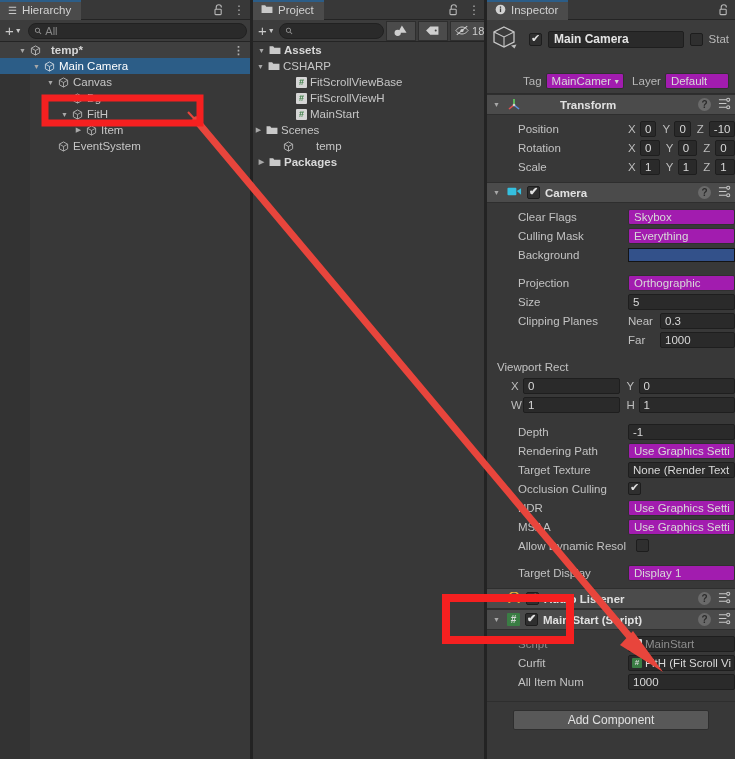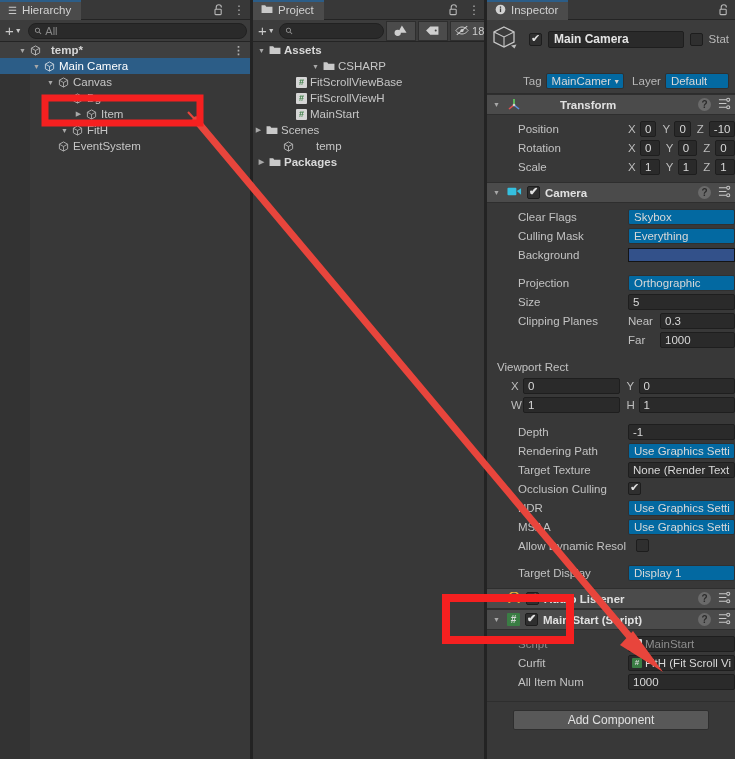--- a/index.html
+++ b/index.html
@@ -82,21 +82,21 @@
   .i-body { position:absolute; top:20px; left:0; right:0; bottom:0; overflow:hidden; }
   .go-header { padding: 5px 6px 4px 6px; background:#3c3c3c; border-bottom:1px solid #2c2c2c; }
   .go-line1 { display:flex; align-items:center; gap:6px; }
   .cube-big { width: 30px; height: 28px; flex:none; position: relative; }
   .cbx { display:inline-block; width:13px; height:13px; background:#2f2f2f; border:1px solid #1d1d1d; border-radius:2px; flex:none;
          position: relative; }
   .cbx.on::after { content:"\2714"; position:absolute; left:1px; top:-2px; font-size:11px; color:#e2e2e2; }
   .namefield { flex:1; height:17px; background:#2a2a2a; border:1px solid #1e1e1e; border-radius:2px;
                color:#e4e4e4; font-size:12px; font-weight:bold; padding:1px 5px; display:flex; align-items:center; }
   .go-line2 { display:flex; align-items:center; gap:4px; margin-top:20px; padding-left:30px; font-size:11.5px; color:#b9b9b9; }
-  .popup { height:16px; background:#0369a1; border:1px solid #303030; border-radius:2px;
+  .popup { height:16px; background:#a21caf; border:1px solid #303030; border-radius:2px;
            display:flex; align-items:center; padding:0 3px 0 5px; color:#d8d8d8; font-size:11.5px;
            justify-content:space-between; gap:2px; }
   .popup .arw { font-size:7px; color:#d0d0d0; }
 
   .comp-header {
     height: 21px; background: #4b4b4b; border-top:1px solid #2e2e2e; border-bottom:1px solid #2e2e2e;
     display:flex; align-items:center; gap:5px; padding-left:4px; font-size:11.5px; font-weight:bold; color:#e0e0e0;
     position: relative;
   }
   .comp-body { padding: 4px 0 6px 0; background:#383838; }
@@ -199,40 +199,40 @@
         <span class="twisty"></span>
         <span class="go-icon">
           <svg width="11" height="11" viewBox="0 0 12 12">
               <path d="M6 1 10.5 3.5v5L6 11 1.5 8.5v-5Z" fill="none" stroke="#b5b5b5" stroke-width="1"></path>
               <path d="M1.5 3.5 6 6l4.5-2.5M6 6v5" fill="none" stroke="#b5b5b5" stroke-width="0.9"></path>
             </svg>
         </span>
         <span style="margin-left:3px;">Bg</span>
       </div>
 
+      <div class="hrow" style="padding-left:59px;">
+        <span class="twisty open"></span>
+        <span class="go-icon">
+          <svg width="11" height="11" viewBox="0 0 12 12">
+              <path d="M6 1 10.5 3.5v5L6 11 1.5 8.5v-5Z" fill="none" stroke="#b5b5b5" stroke-width="1"></path>
+              <path d="M1.5 3.5 6 6l4.5-2.5M6 6v5" fill="none" stroke="#b5b5b5" stroke-width="0.9"></path>
+            </svg>
+        </span>
+        <span style="margin-left:3px;">FitH</span>
+      </div>
+
       <div class="hrow" style="padding-left:73px;">
         <span class="twisty closed"></span>
         <span class="go-icon">
           <svg width="11" height="11" viewBox="0 0 12 12">
               <path d="M6 1 10.5 3.5v5L6 11 1.5 8.5v-5Z" fill="none" stroke="#b5b5b5" stroke-width="1"></path>
               <path d="M1.5 3.5 6 6l4.5-2.5M6 6v5" fill="none" stroke="#b5b5b5" stroke-width="0.9"></path>
             </svg>
         </span>
         <span style="margin-left:3px;">Item</span>
-      </div>
-
-      <div class="hrow" style="padding-left:59px;">
-        <span class="twisty open"></span>
-        <span class="go-icon">
-          <svg width="11" height="11" viewBox="0 0 12 12">
-              <path d="M6 1 10.5 3.5v5L6 11 1.5 8.5v-5Z" fill="none" stroke="#b5b5b5" stroke-width="1"></path>
-              <path d="M1.5 3.5 6 6l4.5-2.5M6 6v5" fill="none" stroke="#b5b5b5" stroke-width="0.9"></path>
-            </svg>
-        </span>
-        <span style="margin-left:3px;">FitH</span>
       </div>
 
       <div class="hrow" style="padding-left:45px;">
         <span class="twisty"></span>
         <span class="go-icon">
           <svg width="11" height="11" viewBox="0 0 12 12">
               <path d="M6 1 10.5 3.5v5L6 11 1.5 8.5v-5Z" fill="none" stroke="#b5b5b5" stroke-width="1"></path>
               <path d="M1.5 3.5 6 6l4.5-2.5M6 6v5" fill="none" stroke="#b5b5b5" stroke-width="0.9"></path>
             </svg>
         </span>
@@ -298,21 +298,21 @@
       <div class="prow bold" style="padding-left:3px;">
         <span class="twisty open"></span>
         <span class="folder">
           <svg width="12" height="10" viewBox="0 0 13 11">
               <path d="M0.5 1.5h4l1.2 1.4h6.8v7H0.5Z" fill="#c9c9c9"></path>
             </svg>
         </span>
         <span style="margin-left:2px;">Assets</span>
       </div>
 
-      <div class="prow" style="padding-left:17px;margin-left:40px;">
+      <div class="prow" style="padding-left:2px;">
         <span class="twisty open"></span>
         <span class="folder">
           <svg width="12" height="10" viewBox="0 0 13 11">
               <path d="M0.5 1.5h4l1.2 1.4h6.8v7H0.5Z" fill="#c9c9c9"></path>
             </svg>
         </span>
         <span style="margin-left:2px;">CSHARP</span>
       </div>
 
       <div class="prow" style="padding-left:43px;">

